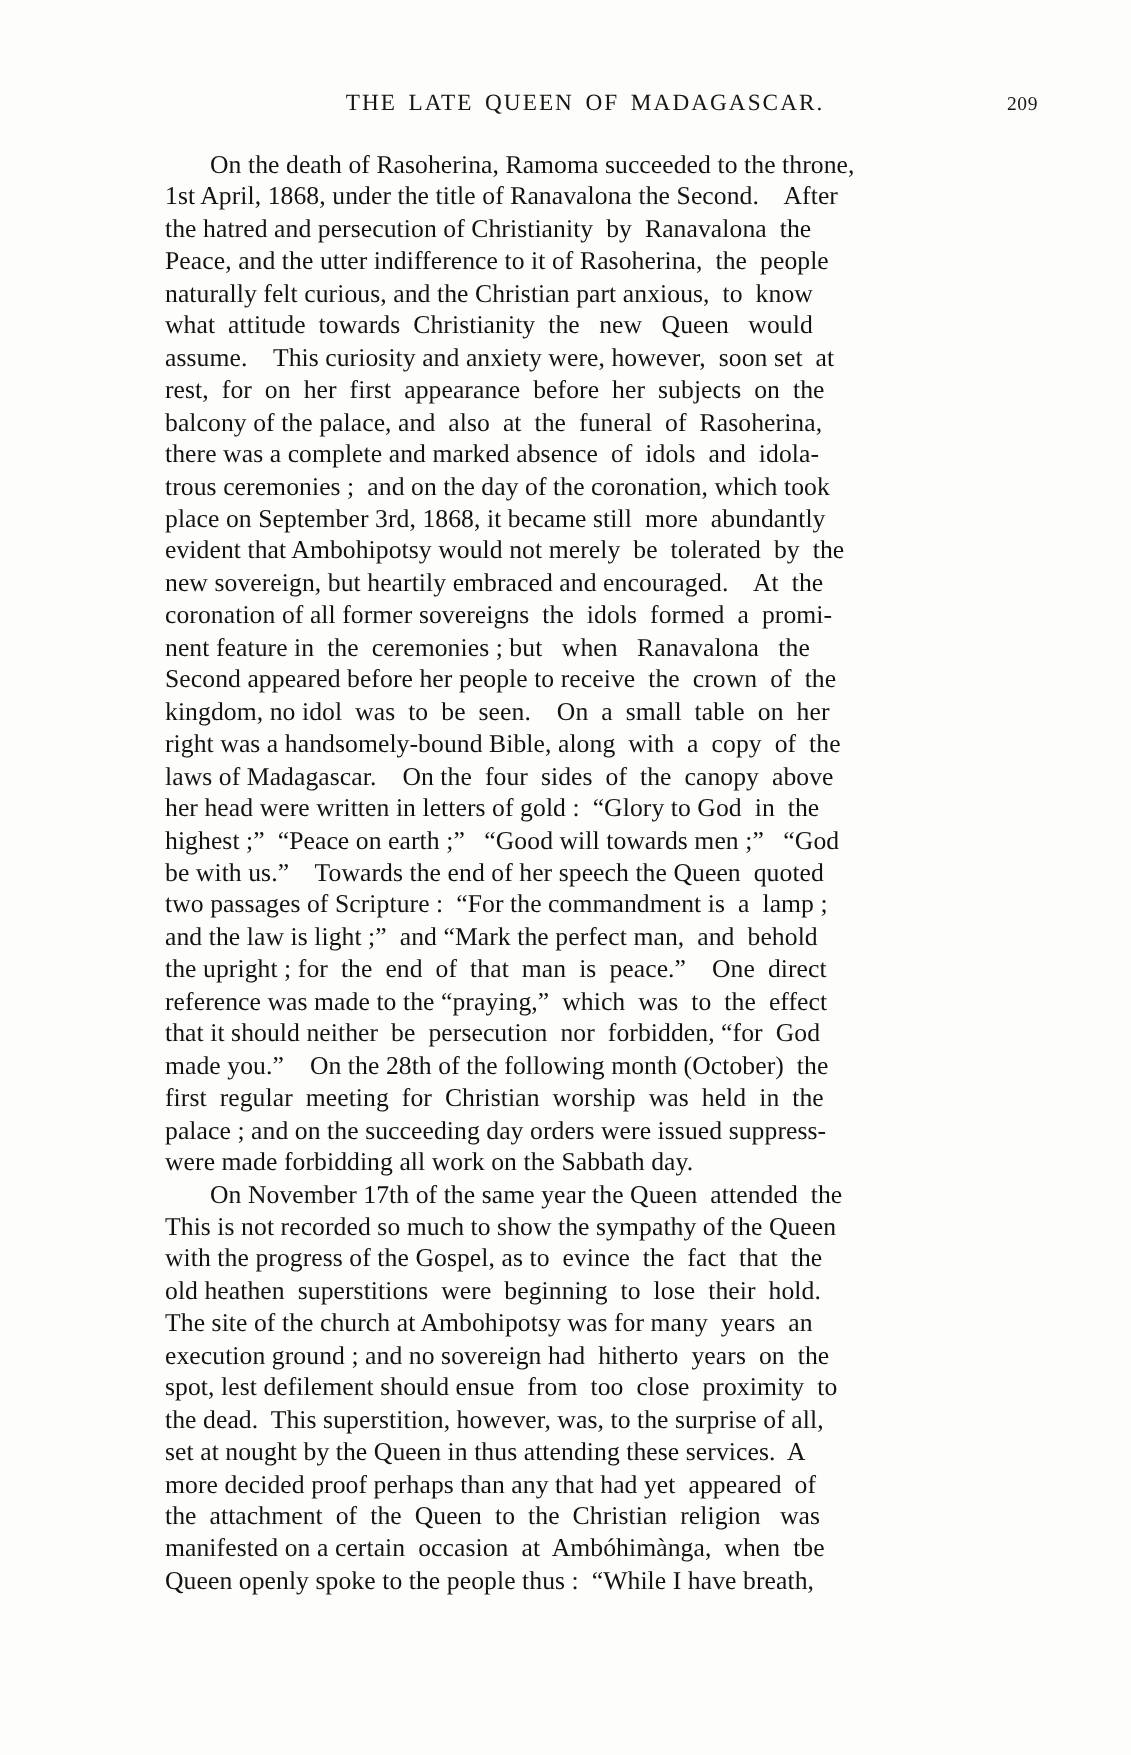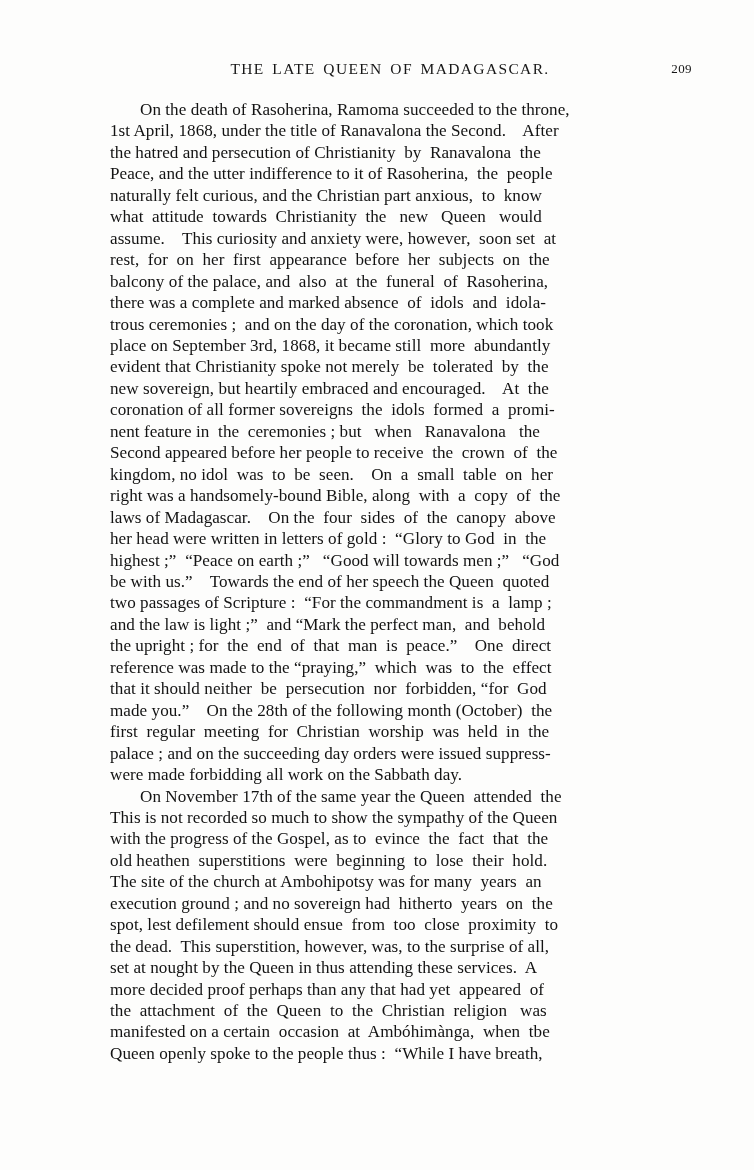--- a/index.html
+++ b/index.html
@@ -91,21 +91,21 @@
       <span class="line">the hatred and persecution of Christianity  by  Ranavalona  the</span>
       <span class="line">Peace, and the utter indifference to it of Rasoherina,  the  people</span>
       <span class="line">naturally felt curious, and the Christian part anxious,  to  know</span>
       <span class="line">what  attitude  towards  Christianity  the   new   Queen   would</span>
       <span class="line">assume.    This curiosity and anxiety were, however,  soon set  at</span>
       <span class="line">rest,  for  on  her  first  appearance  before  her  subjects  on  the</span>
       <span class="line">balcony of the palace, and  also  at  the  funeral  of  Rasoherina,</span>
       <span class="line">there was a complete and marked absence  of  idols  and  idola-</span>
       <span class="line">trous ceremonies ;  and on the day of the coronation, which took</span>
       <span class="line">place on September 3rd, 1868, it became still  more  abundantly</span>
-      <span class="line">evident that Christianity spoke not merely  be  tolerated  by  the</span>
+      <span class="line">evident that Ambohipotsy would not merely  be  tolerated  by  the</span>
       <span class="line">new sovereign, but heartily embraced and encouraged.    At  the</span>
       <span class="line">coronation of all former sovereigns  the  idols  formed  a  promi-</span>
       <span class="line">nent feature in  the  ceremonies ; but   when   Ranavalona   the</span>
       <span class="line">Second appeared before her people to receive  the  crown  of  the</span>
       <span class="line">kingdom, no idol  was  to  be  seen.    On  a  small  table  on  her</span>
       <span class="line">right was a handsomely-bound Bible, along  with  a  copy  of  the</span>
       <span class="line">laws of Madagascar.    On the  four  sides  of  the  canopy  above</span>
       <span class="line">her head were written in letters of gold :  “Glory to God  in  the</span>
       <span class="line">highest ;”  “Peace on earth ;”   “Good will towards men ;”   “God</span>
       <span class="line">be with us.”    Towards the end of her speech the Queen  quoted</span>

